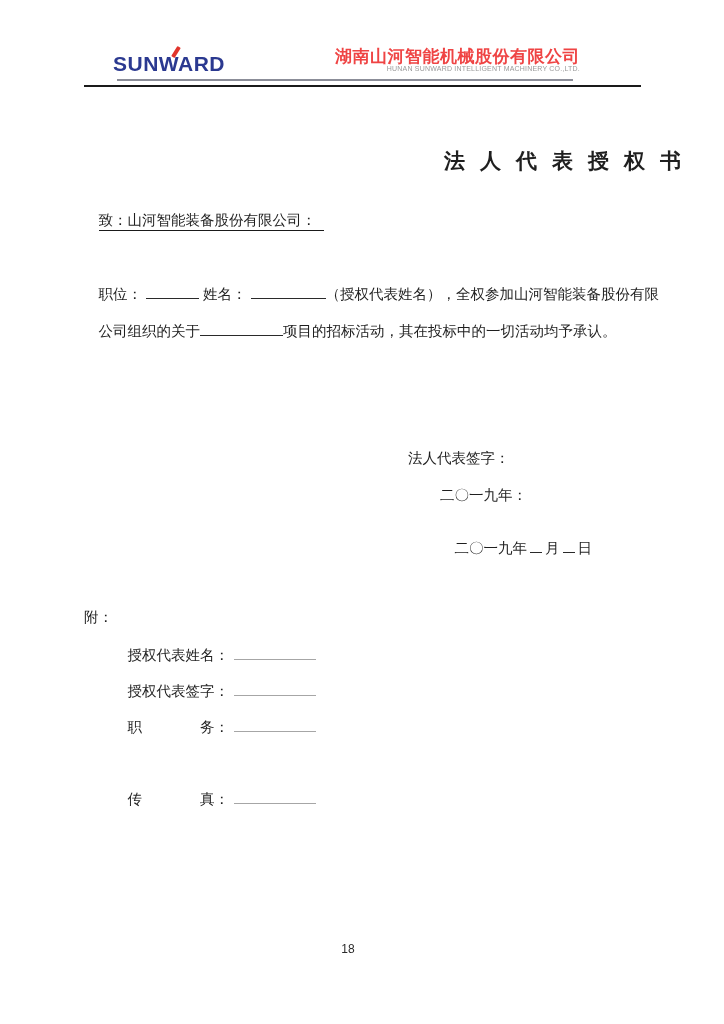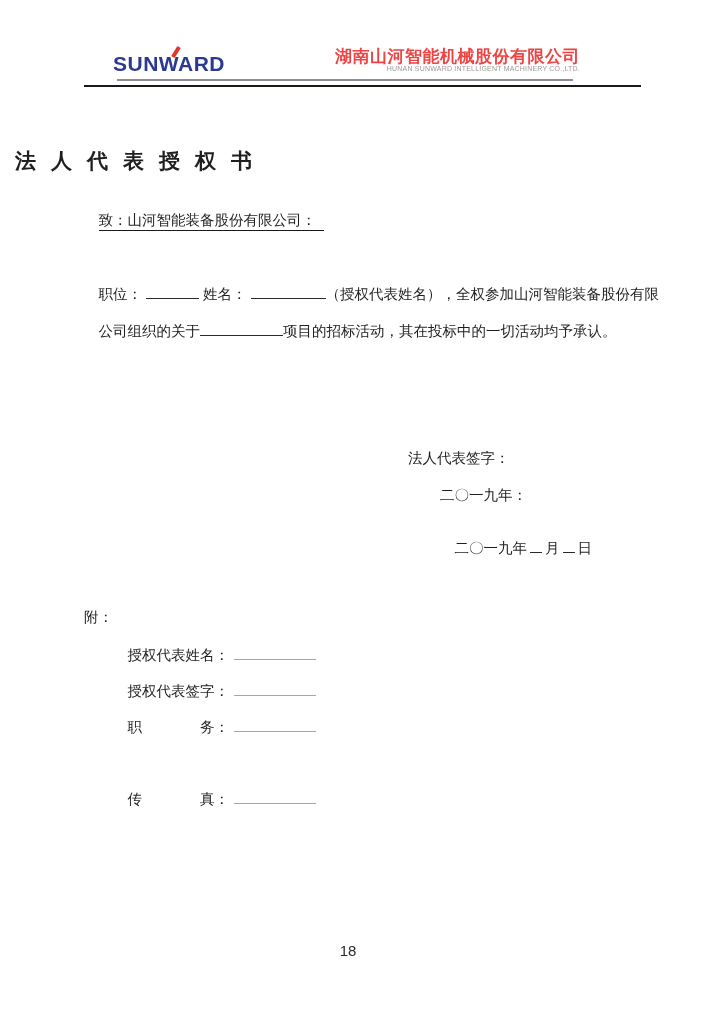--- a/index.html
+++ b/index.html
@@ -78,21 +78,21 @@
     top: 109px;
     font-size: 15.5px;
     font-weight: 700;
     white-space: pre;
   }
   .doc-title {
     position: absolute;
     left: 0;
     top: 147px;
     width: 100%;
-    text-align: left;
+    text-align: right;
     font-size: 21px;
     font-weight: 700;
     letter-spacing: 15px;
     padding-left: 15px;
     white-space: pre;
   }
   .line { position: absolute; font-size: 14.5px; white-space: pre; }
   .salutation { left: 84px; top: 194px; }
   .salutation .u {
     border-bottom: 1.5px solid #1a1a1a;
@@ -136,21 +136,21 @@
   .row-3 { top: 737px; }
   .row-4 { top: 773px; }
   
   .page-number {
     position: absolute;
     left: 0;
     top: 942px;
     width: 100%;
     text-align: center;
     font-family: "Liberation Sans", sans-serif;
-    font-size: 15px;
+    font-size: 12px;
     color: #2a2a2a;
   }
 </style>
 </head>
 <body>
 
 <div class="page">
 
   <div class="logo">
     <span>SUNWARD</span>

